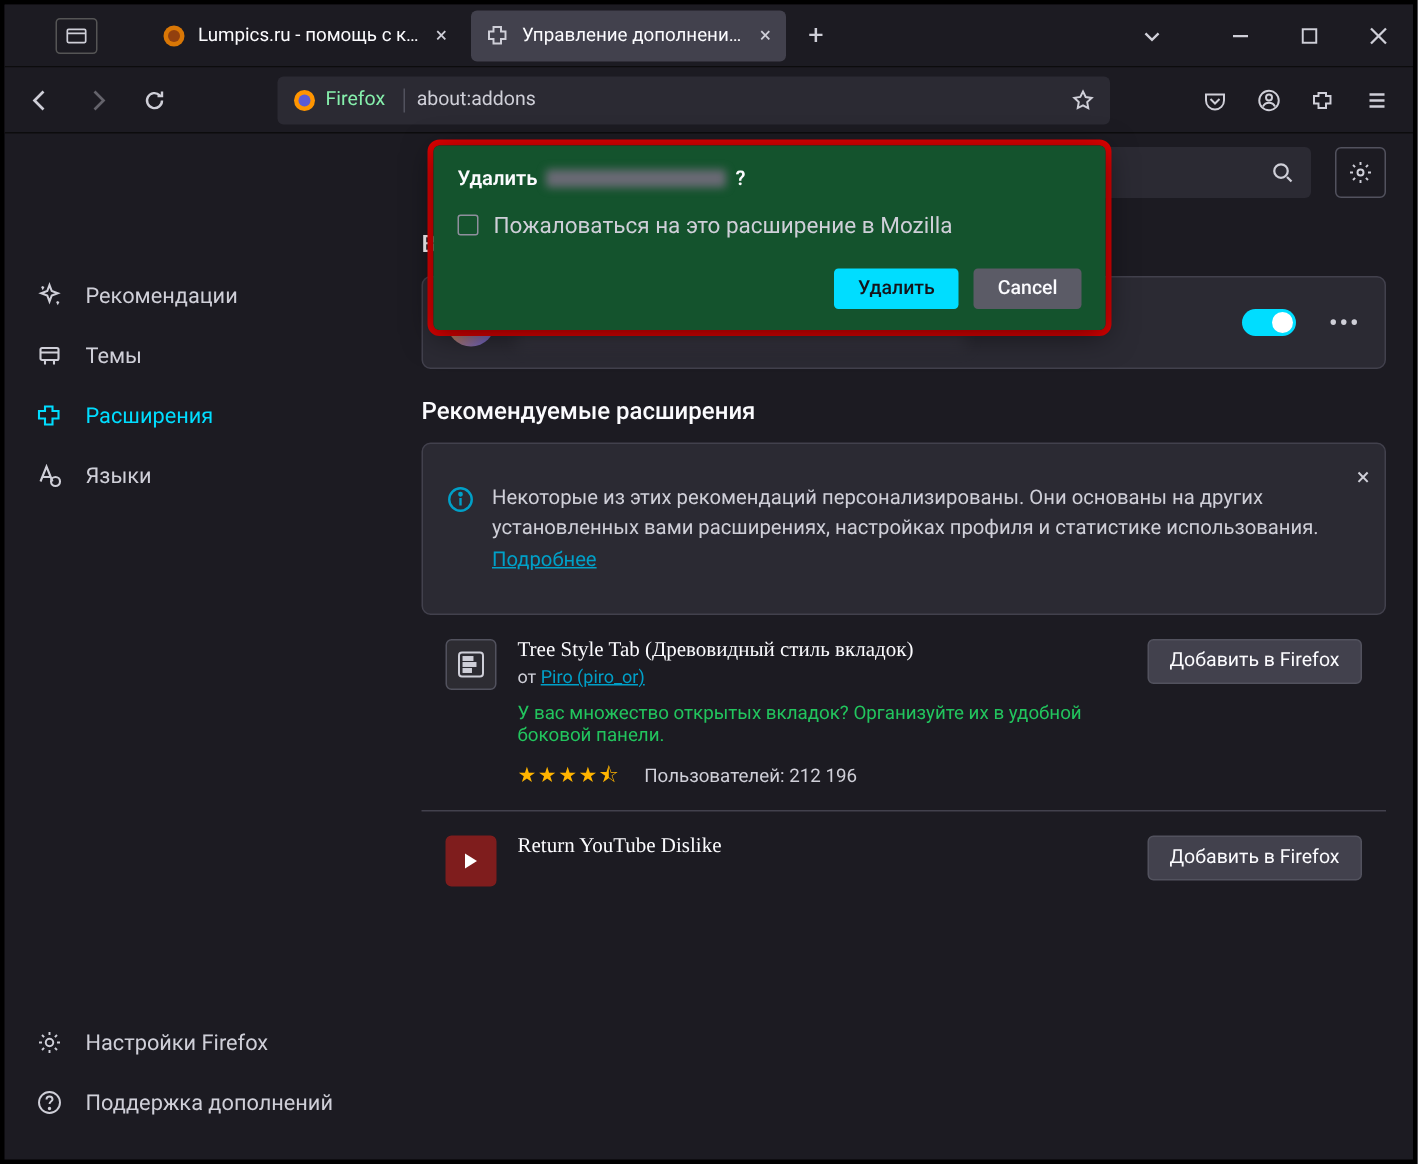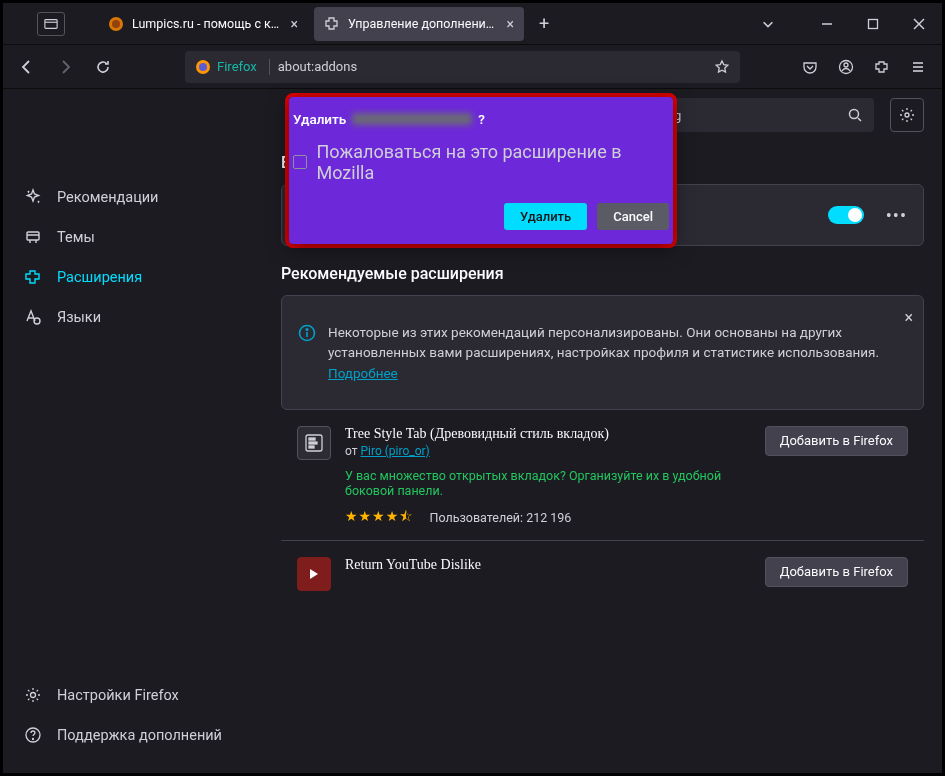--- a/index.html
+++ b/index.html
@@ -20,21 +20,21 @@
 .chev { width: 32px; display: flex; justify-content: center; color: #cfcfd8; }
 .win-controls { display: flex; gap: 0; margin-left: 20px; }
 .win-btn { width: 46px; height: 42px; display: flex; align-items: center; justify-content: center; color: #cfcfd8; }
 
 
 .navbar { height: 44px; display: flex; align-items: center; padding: 0 8px; gap: 6px; background: #1c1b22; border-bottom: 1px solid #0c0c0d; }
 .nav-btn { width: 32px; height: 32px; display: flex; align-items: center; justify-content: center; color: #cfcfd8; border-radius: 4px; }
 .nav-btn.disabled { opacity: 0.4; }
 .urlbar { flex: 1; height: 32px; background: #2b2a33; border-radius: 4px; display: flex; align-items: center; padding: 0 10px; max-width: 555px; margin-left: 60px; }
 .url-icon { width: 16px; height: 16px; margin-right: 6px; }
-.url-label { font-size: 13px; color: #14b8a6; margin-right: 4px; }
+.url-label { font-size: 13px; color: #86efac; margin-right: 4px; }
 .url-sep { width: 1px; height: 16px; background: #52525e; margin: 0 8px; }
 .url-addr { font-size: 13px; color: #cfcfd8; flex: 1; }
 .nav-right { display: flex; gap: 4px; margin-left: auto; }
 
 
 .content { display: flex; height: calc(100% - 86px); }
 .sidebar { width: 260px; padding: 18px 0; display: flex; flex-direction: column; text-align: right; }
 .side-spacer { flex: 1; }
 .side-item { display: flex; align-items: center; height: 40px; padding: 0 20px; font-size: 14.5px; color: #cfcfd8; gap: 14px; cursor: pointer; }
 .side-item.active { color: #00ddff; }
@@ -71,24 +71,24 @@
 .rec-by { font-size: 12px; color: #cfcfd8; margin-top: 2px; }
 .rec-by a { color: #00a0c8; text-decoration: underline; }
 .rec-desc { font-size: 12.5px; color: #22c55e; margin-top: 10px; }
 .rec-meta { display: flex; align-items: center; gap: 16px; margin-top: 8px; font-size: 12.5px; color: #cfcfd8; }
 .stars { color: #ffb400; letter-spacing: 1px; font-size:14px; }
 .add-btn { background: #42414d; border: 1px solid #52525e; color: #fbfbfe; font-size: 13px; padding: 6px 14px; border-radius: 4px; height: 30px; }
 
 
 .dialog-wrap { position: absolute; top: 90px; left: 282px; z-index: 50; }
 .dialog-border { border: 4px solid #e00000; border-radius: 8px; padding: 0; }
-.dialog { width: 384px; background: #6d28d9; border-radius: 4px; padding: 14px 4px; box-shadow: 0 4px 20px rgba(0,0,0,0.5); }
+.dialog { width: 448px; background: #14532d; border-radius: 4px; padding: 14px 16px; box-shadow: 0 4px 20px rgba(0,0,0,0.5); }
 .dlg-title { font-size: 13.5px; color: #fbfbfe; font-weight: 600; display:flex; align-items:center; gap:6px; }
 .dlg-blur { display:inline-block; width:120px; height:12px; background:#6a6a75; filter:blur(3px); border-radius:2px; }
-.dlg-check-row { display: flex; align-items: center; gap: 10px; margin-top: 14px; font-size: 18px; color: #cfcfd8; }
+.dlg-check-row { display: flex; align-items: center; gap: 10px; margin-top: 14px; font-size: 15px; color: #cfcfd8; }
 .dlg-checkbox { width: 14px; height: 14px; border: 1px solid #8f8f9d; border-radius: 2px; }
 .dlg-actions { display: flex; justify-content: flex-end; gap: 10px; margin-top: 20px; }
 .dlg-btn { padding: 6px 16px; font-size: 13px; border-radius: 3px; border: none; font-weight:500; }
 .dlg-primary { background: #00ddff; color: #15141a; }
 .dlg-secondary { background: #5b5b66; color: #fbfbfe; }
 
 svg { display: block; }
 </style>
 </head>
 <body>

